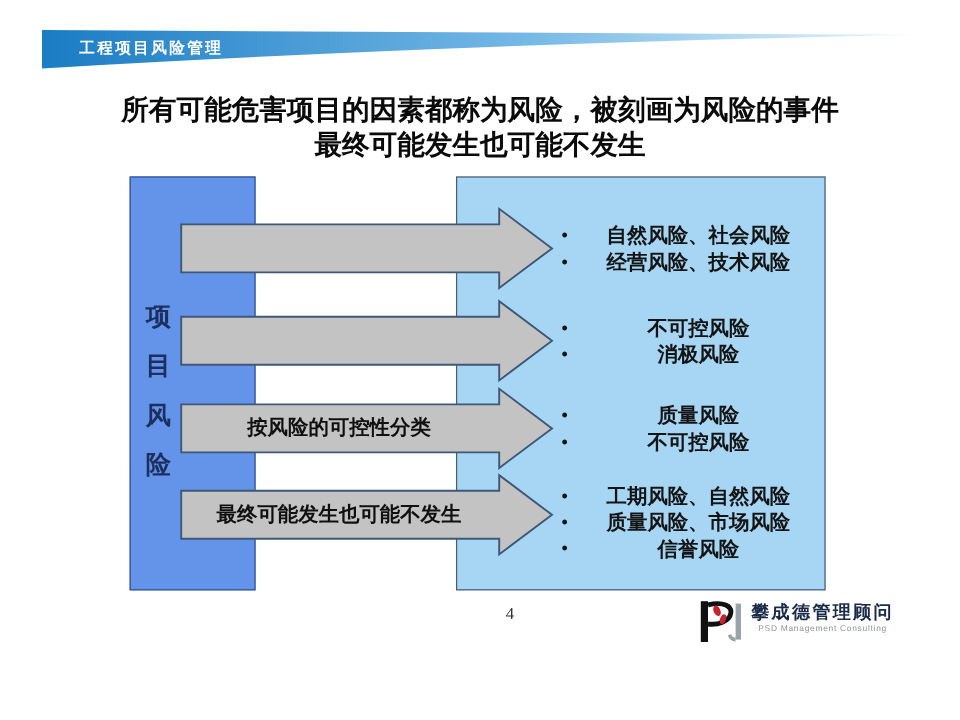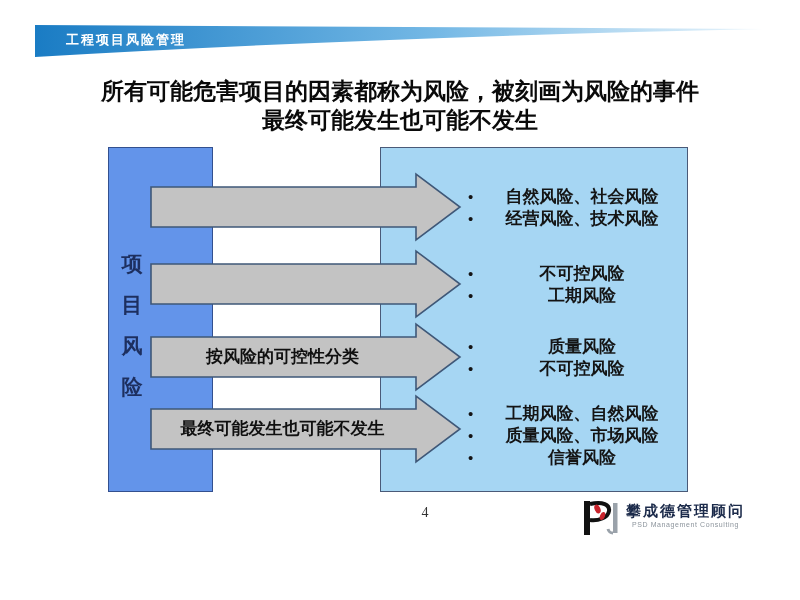--- a/index.html
+++ b/index.html
@@ -117,21 +117,21 @@
 
   <div class="arrow-label l3">按风险的可控性分类</div>
   <div class="arrow-label l4">最终可能发生也可能不发生</div>
 
   <div class="bullets g1">
     <div class="bullet-item">自然风险、社会风险</div>
     <div class="bullet-item">经营风险、技术风险</div>
   </div>
   <div class="bullets g2">
     <div class="bullet-item">不可控风险</div>
-    <div class="bullet-item">工期风险</div>
+    <div class="bullet-item">消极风险</div>
   </div>
   <div class="bullets g3">
     <div class="bullet-item">质量风险</div>
     <div class="bullet-item">不可控风险</div>
   </div>
   <div class="bullets g4">
     <div class="bullet-item">工期风险、自然风险</div>
     <div class="bullet-item">质量风险、市场风险</div>
     <div class="bullet-item">信誉风险</div>
   </div>

